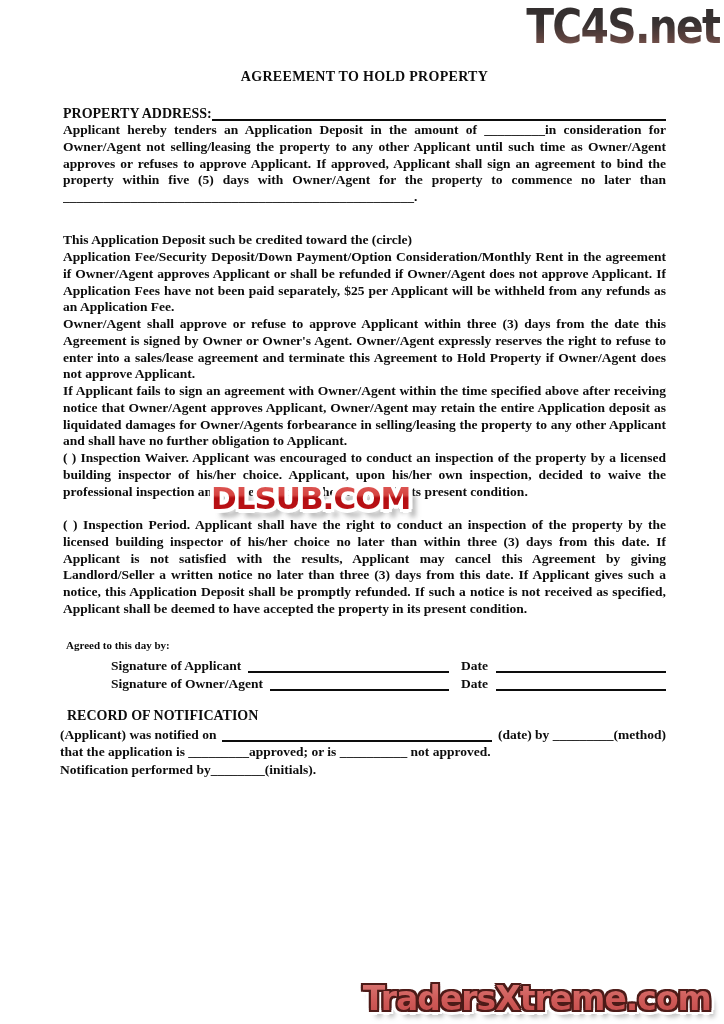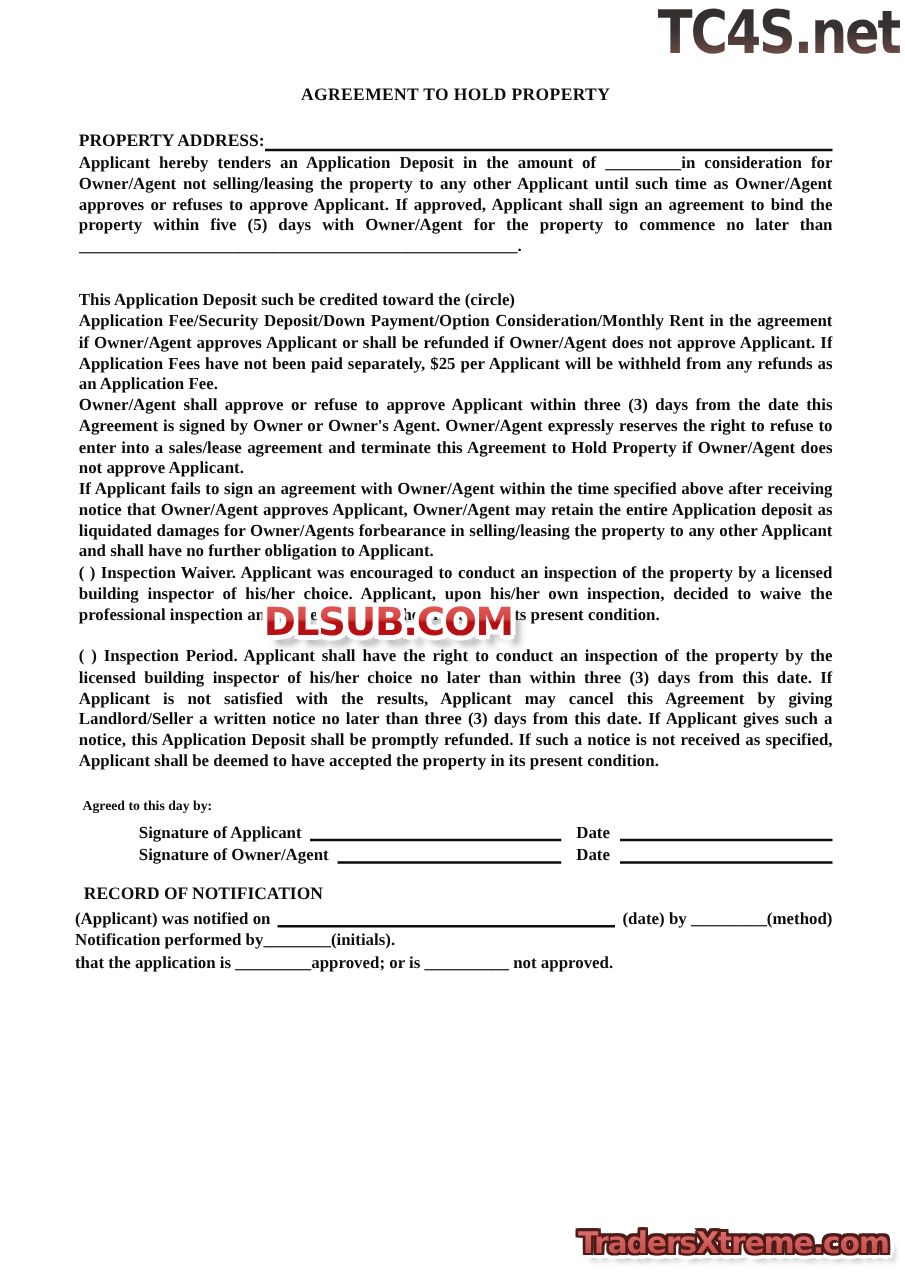--- a/index.html
+++ b/index.html
@@ -56,21 +56,21 @@
       7px 8px 5px rgba(110,110,110,.55);
   }
   .wm-dlsub .over{
     position:relative;
     background:linear-gradient(180deg,#e06360 0%,#d64340 42%,#b30d11 50%,#ba1115 80%,#cc3531 100%);
     -webkit-background-clip:text;background-clip:text;color:transparent;
     -webkit-text-fill-color:transparent;
   }
   .wm-traders{position:absolute;right:9px;top:982px;z-index:5;line-height:1;}
   .wm-traders span{
-    font-family:"DejaVu Sans",sans-serif;font-weight:bold;font-size:24px;
+    font-family:"DejaVu Sans",sans-serif;font-weight:bold;font-size:33px;
     letter-spacing:-1px;white-space:nowrap;line-height:1;
   }
   .wm-traders .glow{
     position:absolute;left:0;top:0;color:#fff;
     text-shadow:-5px 0 #fff,5px 0 #fff,0 -5px #fff,0 5px #fff,
       -4px -4px #fff,4px 4px #fff,-4px 4px #fff,4px -4px #fff,
       5px 7px 5px rgba(125,125,125,.6);
   }
   .wm-traders .dark{
     position:absolute;left:0;top:0;color:#4d1b18;
@@ -131,23 +131,23 @@
     </div>
 
     <div class="rec-head">RECORD OF NOTIFICATION</div>
 
     <div class="rec-row">
       <span class="lbl">(Applicant) was notified on</span>
       <span class="fill"></span>
       <span class="sfx">(date) by _________(method)</span>
     </div>
 
+    <div class="rec-line">that the application is _________approved; or is __________ not approved.</div>
+
     <div class="rec-line">Notification performed by________(initials).</div>
-
-    <div class="rec-line">that the application is _________approved; or is __________ not approved.</div>
 
   </div>
 
   <div class="wm-dlsub">
     <span class="under">DLSUB.COM</span>
     <span class="over">DLSUB.COM</span>
   </div>
 
   <div class="wm-traders">
     <span class="glow">TradersXtreme.com</span>

